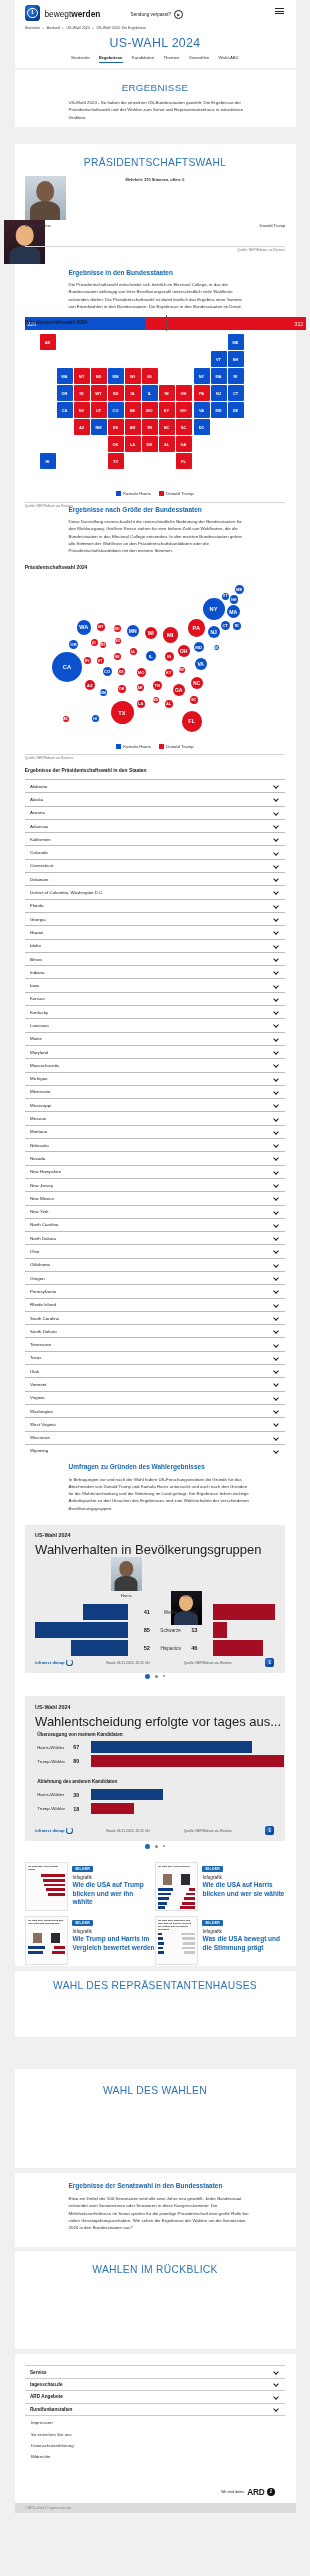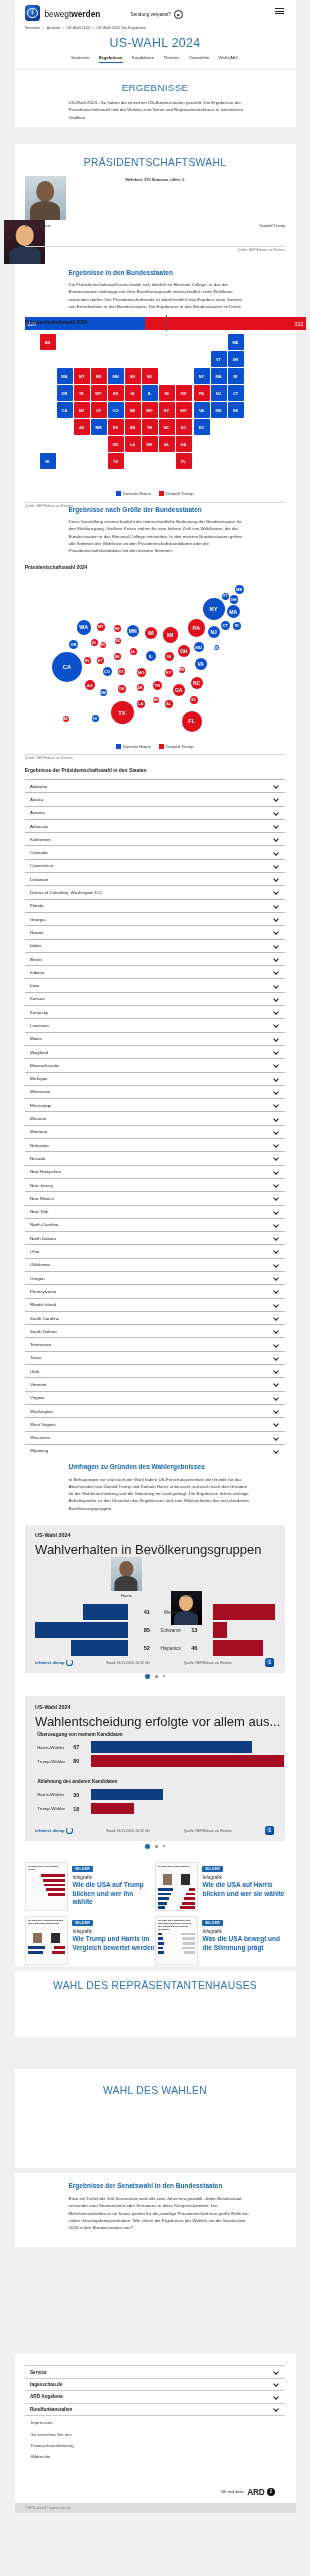--- a/index.html
+++ b/index.html
@@ -553,21 +553,21 @@
       </div>
     </div>
     <div class="abs dots" style="left:0;top:219px;width:100%;">
       <span class="dot d1"></span>
         <span class="dot d2"></span>
         <span class="dot d3"></span>
     </div>
 
     <div class="gcard" style="top:241px;height:145px;">
       <div class="abs gk" style="left:10.3px;top:8.3px;">US-Wahl 2024</div>
-      <div class="abs gt" style="left:10.3px;top:17.6px;">Wahlentscheidung erfolgte vor allem aus...</div>
+      <div class="abs gt" style="left:10.3px;top:17.6px;">Wahlentscheidung erfolgte vor tages aus...</div>
       <div class="abs" style="left:12.4px;top:36px;width:238px;" id="reasonrows">
           <div class="glabel" style="margin: 0px 0px 3.1px;">Überzeugung von meinem Kandidaten</div>
           <div class="reason-row">
             <div>Harris-Wähler</div>
             <div class="v">67</div>
             <div>
               <div class="bar" style="background:#0f3d80;width:161px"></div>
             </div>
           </div>
           <div class="reason-row">
@@ -676,20 +676,23 @@
 
   <div class="card" style="top:2069px;height:99px;">
     <div class="abs sec-title" style="top:15.5px;">WAHL DES WAHLEN</div>
   </div>
 
   <div class="card" style="top:2173px;height:74px;">
     <div class="abs sub-h" style="left:54px;top:9.3px;">Ergebnisse der Senatswahl in den Bundesstaaten</div>
     <div class="abs body-txt" style="left:54px;top:22px;width:181px;">Etwa ein Drittel der 100 Senatssitze wird alle zwei Jahre neu gewählt. Jeder Bundesstaat entsendet zwei Senatorinnen oder Senatoren in diese Kongresskammer. Die Mehrheitsverhältnisse im Senat spielen für die jeweilige Präsidentschaft eine große Rolle bei vielen Gesetzgebungsvorhaben. Wie sehen die Ergebnisse der Wahlen um die Senatssitze 2024 in den Bundesstaaten aus?</div>
   </div>
 
+  <div class="card" style="top:2251px;height:98px;">
+    <div class="abs sec-title" style="top:13.4px;">WAHLEN IM RÜCKBLICK</div>
+  </div>
 
   <div class="card" style="top:2354px;height:149px;">
     <div class="abs" style="left:10.3px;right:10.3px;top:11.4px;border-top:0.5px solid #ccc;" id="footacc">
         <div class="f-row">
           <span>Service</span>
           <span class="chev"></span>
         </div>
         <div class="f-row">
           <span>tagesschau.de</span>
           <span class="chev"></span>

